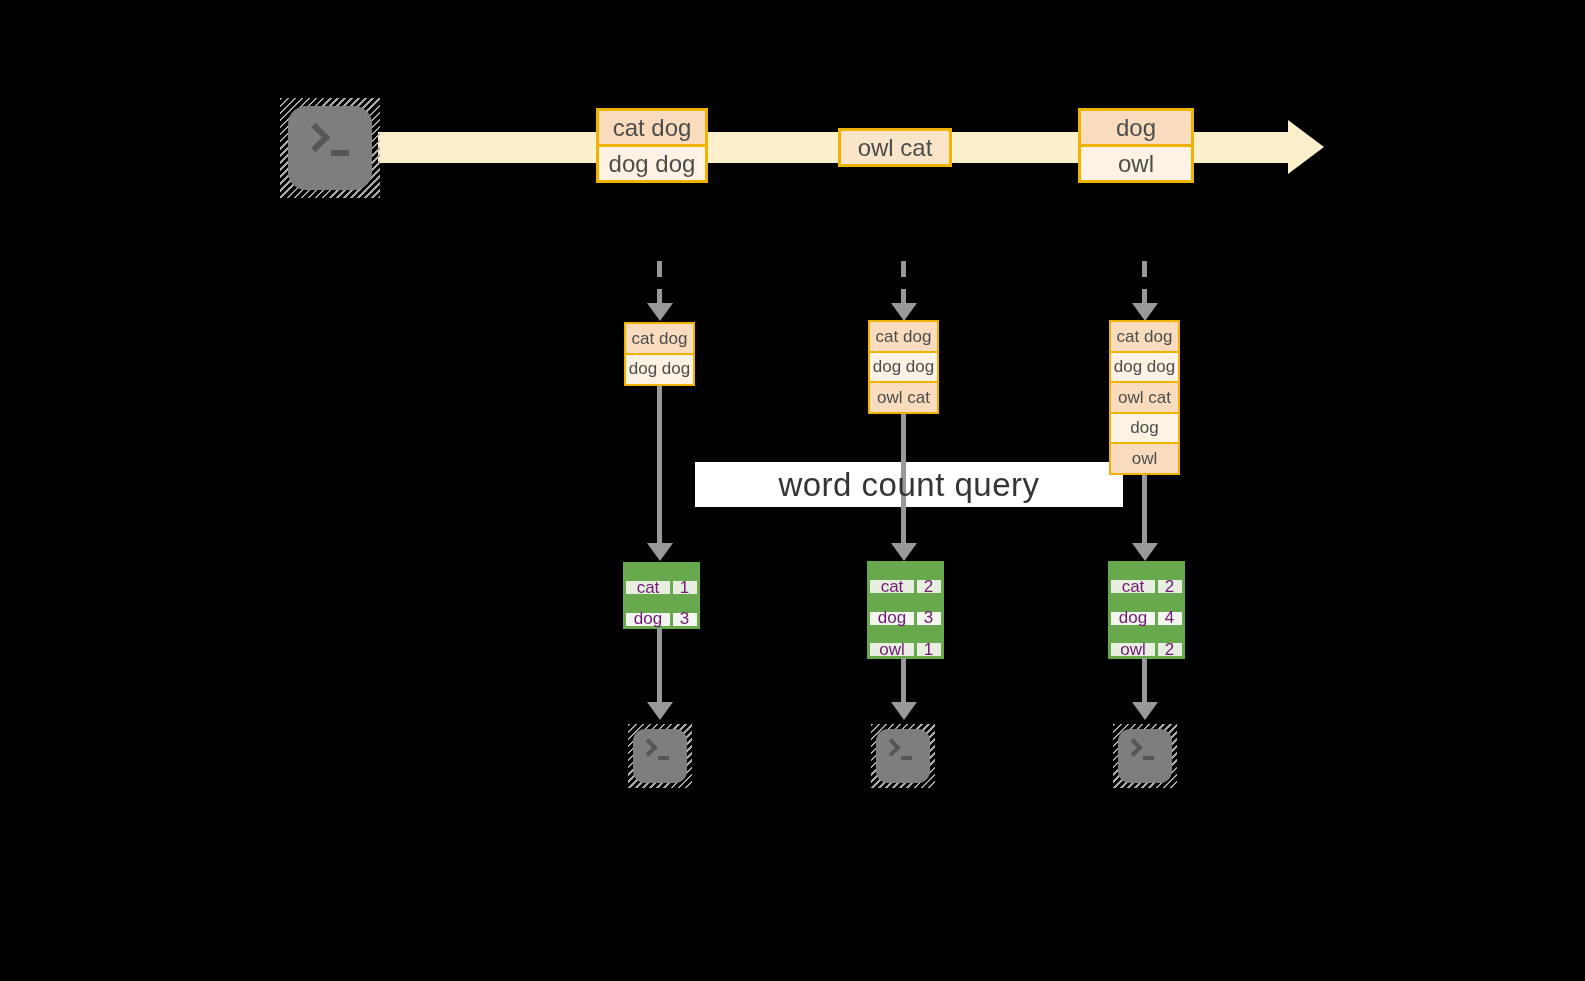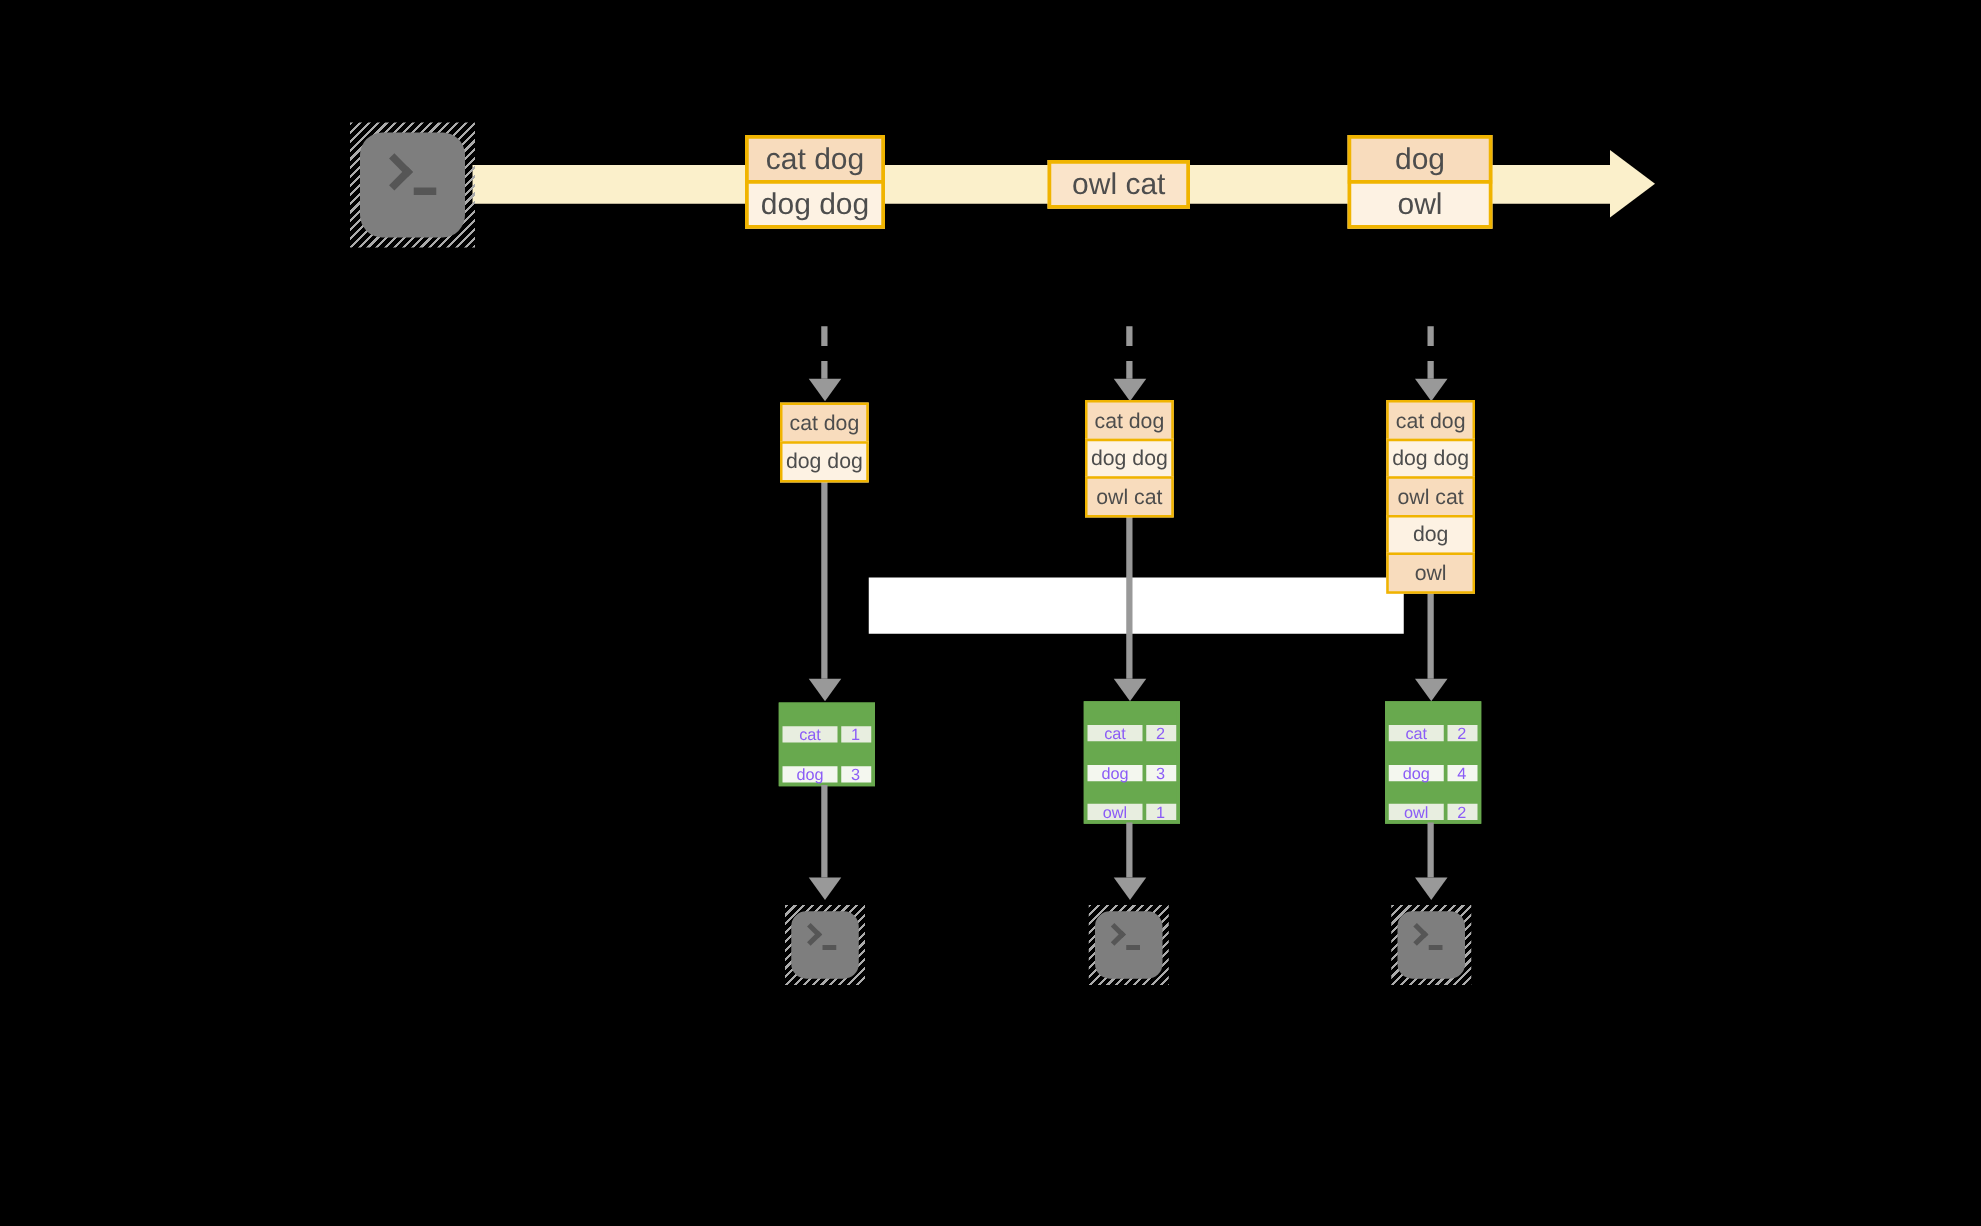--- a/index.html
+++ b/index.html
@@ -45,21 +45,21 @@
   .ahead{position:absolute;width:0;height:0;
     border-left:13px solid transparent;border-right:13px solid transparent;border-top:18px solid #999999;}
   
   .banner-bg{position:absolute;left:695px;top:462px;width:428px;height:45px;background:#ffffff;}
   .banner-label{position:absolute;left:695px;top:462px;width:428px;height:45px;
     display:flex;align-items:center;justify-content:center;
     font-size:33px;font-weight:300;color:#353535;letter-spacing:0.5px;}
   
   .gtable{position:absolute;display:grid;grid-template-columns:44px 24px;grid-auto-rows:29px;
     gap:2.5px;background:#68a94e;border:3px solid #68a94e;}
-  .gcell{display:flex;align-items:center;justify-content:center;font-size:13px;color:#8b5cf6;margin-top:16px;}
+  .gcell{display:flex;align-items:center;justify-content:center;font-size:17px;color:#701a75;margin-top:16px;}
   .gfill-a{background:#e8eee0;}
   .gfill-b{background:#f4f7ef;}
 </style>
 </head>
 <body>
 
 <div id="canvas">
 
   <div class="band"></div>
   <div class="band-head"></div>
@@ -93,20 +93,21 @@
 
   <div class="banner-bg"></div>
 
   <div class="vline" style="left:657px;top:383px;height:160px"></div>
   <div class="ahead" style="left:647px;top:543px"></div>
   <div class="vline" style="left:901px;top:413px;height:130px"></div>
   <div class="ahead" style="left:891px;top:543px"></div>
   <div class="vline" style="left:1142px;top:473px;height:70px"></div>
   <div class="ahead" style="left:1132px;top:543px"></div>
 
+  <div class="banner-label">word count query</div>
 
   <div class="stack" style="left:624px;top:322px">
     <div class="srow fill-peach">cat dog</div>
     <div class="srow fill-cream">dog dog</div>
   </div>
   <div class="stack" style="left:868px;top:320px">
     <div class="srow fill-peach">cat dog</div>
     <div class="srow fill-cream">dog dog</div>
     <div class="srow fill-peach">owl cat</div>
   </div>

